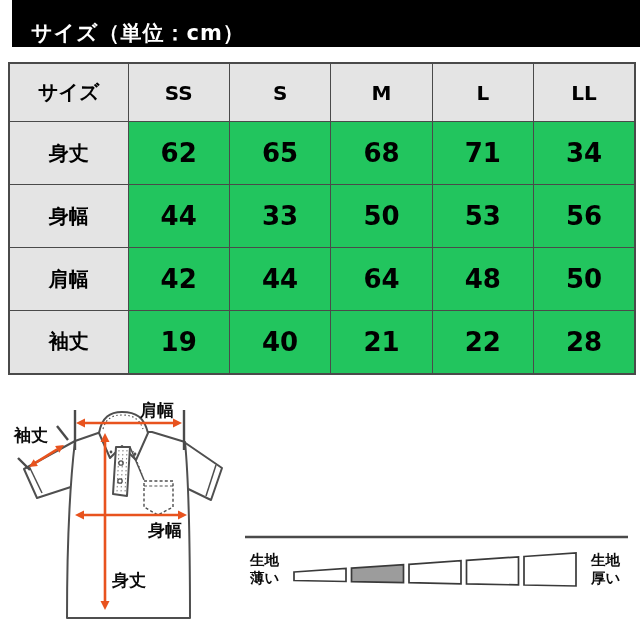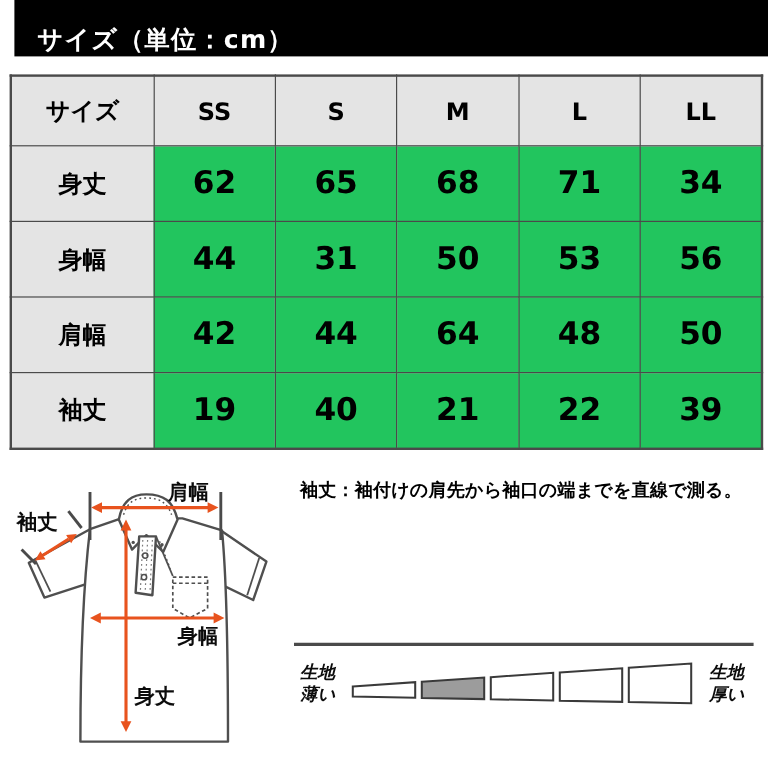--- a/index.html
+++ b/index.html
@@ -38,21 +38,21 @@
   .size-table tbody td{font-size:26px;font-weight:bold;background:#22c55e;}
   
   .shirt-wrap{position:absolute;left:0;top:388px;width:245px;height:252px;}
   
   .notes{position:absolute;left:250px;top:398px;width:388px;}
   .note{
     font-size:15px;font-weight:bold;color:#000;line-height:20px;
     margin-bottom:15px;white-space:nowrap;letter-spacing:0.2px;
   }
   
-  .fabric-wrap{position:absolute;left:242px;top:528px;width:398px;height:75px;font-style:italic;}
+  .fabric-wrap{position:absolute;left:242px;top:528px;width:398px;height:75px;}
   svg text{font-family:"DejaVu Sans","Liberation Sans",sans-serif;}
 </style>
 </head>
 <body>
 
 <div class="titlebar">
   <span class="title-text">サイズ（単位：cm）</span>
 </div>
 
 <table class="size-table">
@@ -79,40 +79,40 @@
         <th>身丈</th>
         <td>62</td>
         <td>65</td>
         <td>68</td>
         <td>71</td>
         <td>34</td>
       </tr>
       <tr>
         <th>身幅</th>
         <td>44</td>
-        <td>31</td>
+        <td>33</td>
         <td>50</td>
         <td>53</td>
         <td>56</td>
       </tr>
       <tr>
         <th>肩幅</th>
         <td>42</td>
         <td>44</td>
         <td>64</td>
         <td>48</td>
         <td>50</td>
       </tr>
       <tr>
         <th>袖丈</th>
         <td>19</td>
         <td>40</td>
         <td>21</td>
         <td>22</td>
-        <td>39</td>
+        <td>28</td>
       </tr>
     </tbody>
 </table>
 
 <div class="shirt-wrap">
 <svg width="245" height="252" viewBox="0 0 245 252">
   <g stroke="#4f4f4f" stroke-width="2" fill="#ffffff" stroke-linejoin="round">
 
     <polygon points="75,53 24,81 37,110 80,96"></polygon>
     <polygon points="184,54 222,80 211,112 178,96"></polygon>
@@ -170,21 +170,20 @@
   <g fill="#0c0c0c" font-size="17" font-weight="bold">
     <text x="140" y="28">肩幅</text>
     <text x="14" y="53">袖丈</text>
     <text x="148" y="148">身幅</text>
     <text x="112" y="198">身丈</text>
   </g>
 </svg>
 </div>
 
 <div class="notes" id="notes-list">
-    <div class="note">袖丈：袖付けの肩先から袖口の端までを直線で測る。</div>
   </div>
 
 <div class="fabric-wrap">
 <svg width="398" height="75" viewBox="0 0 398 75">
   <line x1="3" y1="9" x2="386" y2="9" stroke="#4a4a4a" stroke-width="2.6"></line>
   <g fill="#0c0c0c" font-size="14.5" font-weight="bold">
     <text x="8" y="37">生地</text>
     <text x="8" y="55">薄い</text>
     <text x="349" y="37">生地</text>
     <text x="349" y="55">厚い</text>

